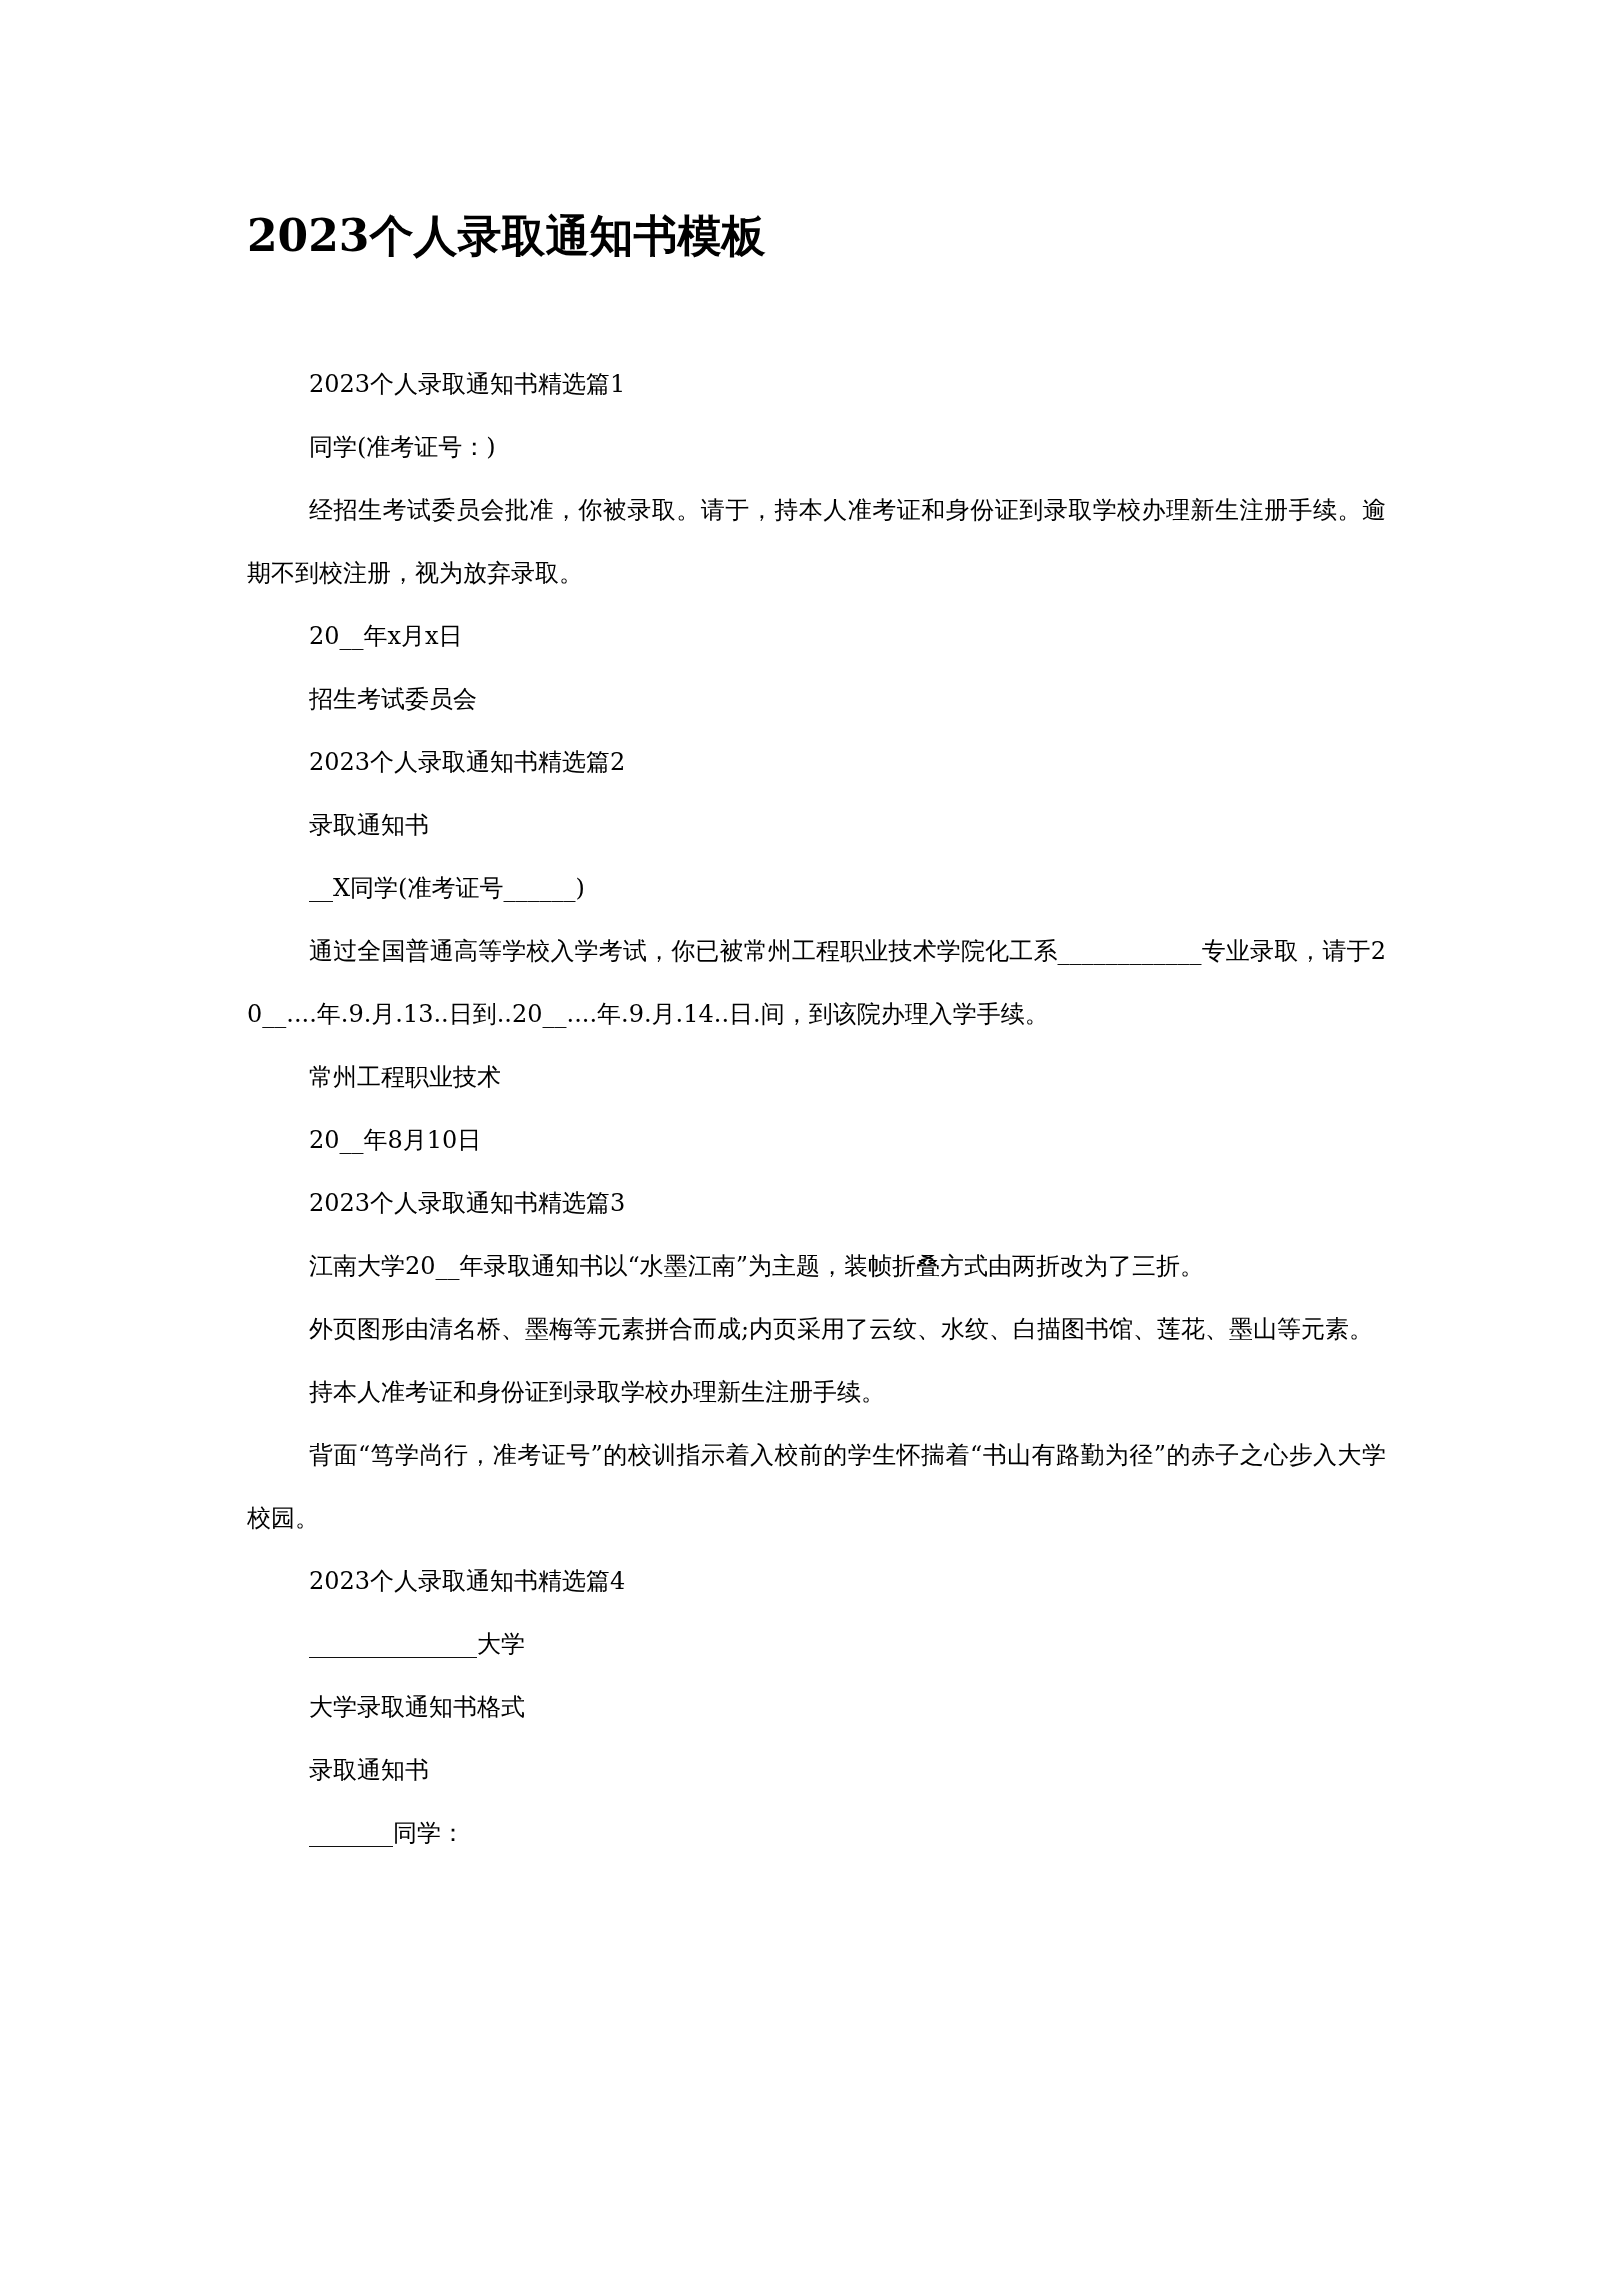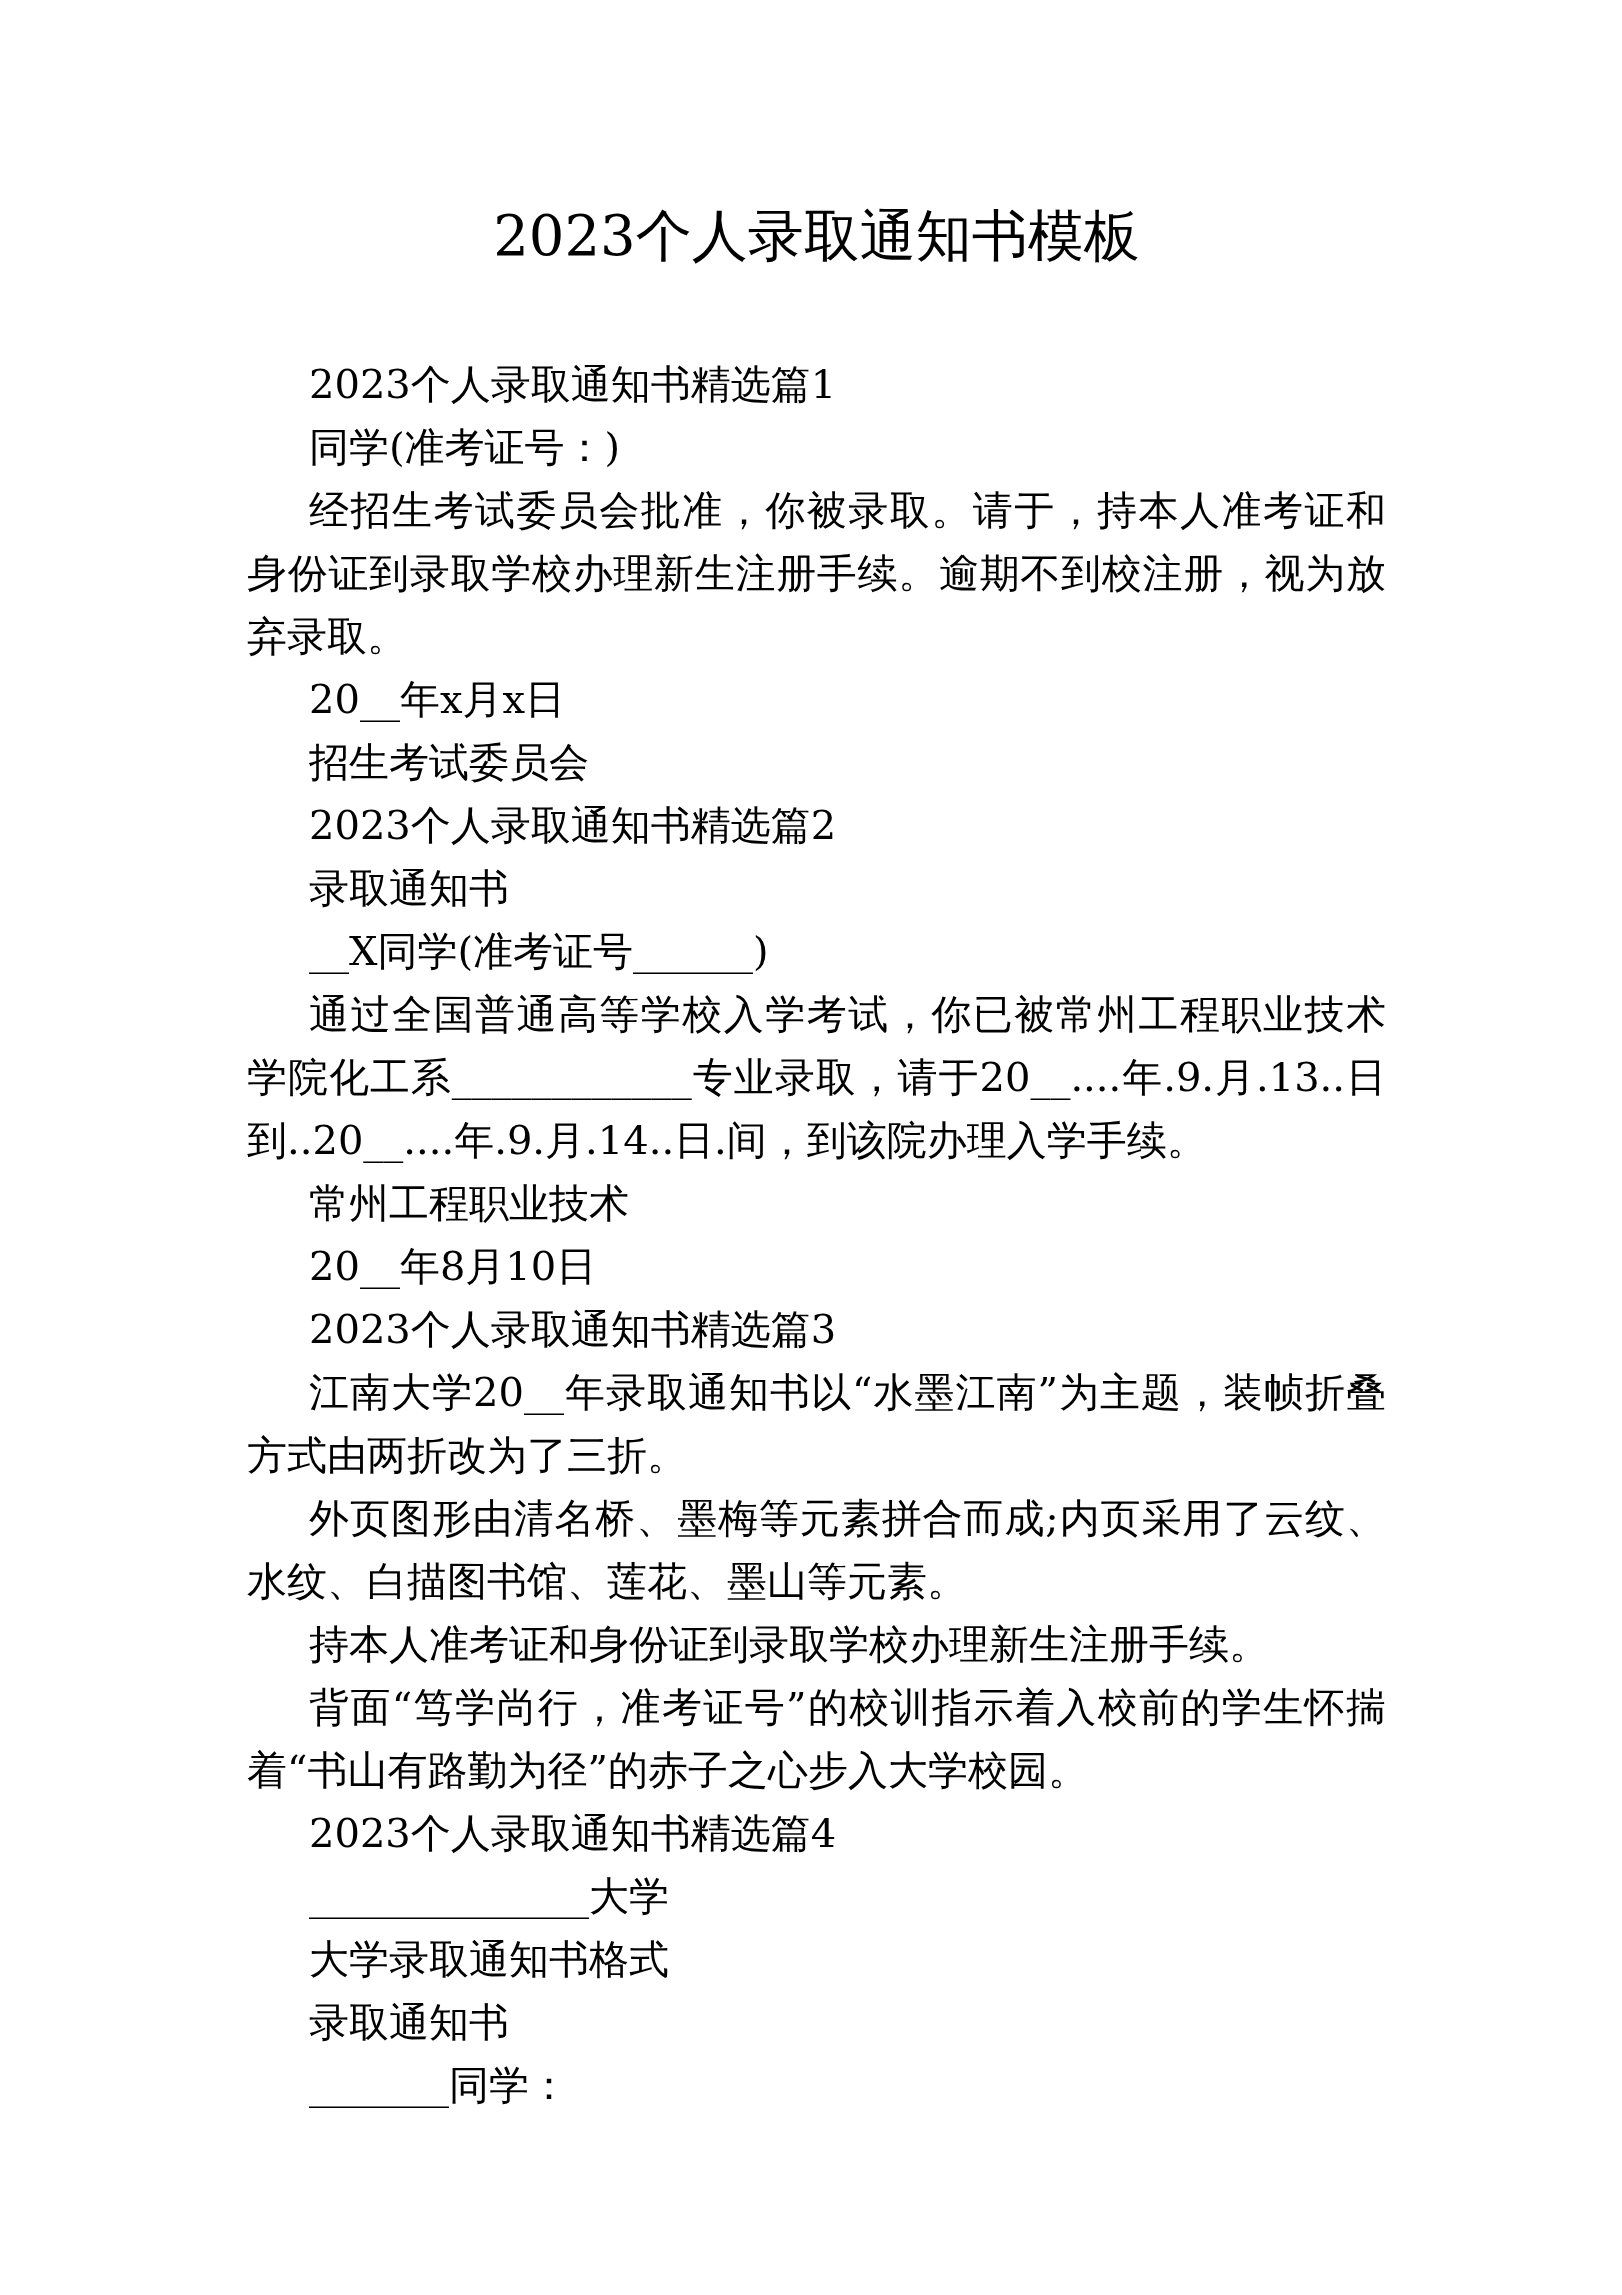--- a/index.html
+++ b/index.html
@@ -19,33 +19,32 @@
       position: absolute;
       left: 247px;
       top: 0;
       width: 1139px;
     }
     .title {
       position: absolute;
       left: 0;
       top: 196px;
       width: 1139px;
-      text-align: center;
-      font-size: 56px;
+      font-size: 44px;
       line-height: 79px;
       letter-spacing: 0px;
-      font-weight: normal;
+      font-weight: bold;
       margin: 0;
     }
     .body {
       position: absolute;
       left: 0;
       top: 353px;
       width: 1139px;
-      font-size: 40px;
+      font-size: 24px;
       line-height: 63px;
     }
     .para {
       margin: 0;
       text-indent: 62px;
       text-align: justify;
       text-align-last: left;
       word-break: break-all;
     }
   </style>

